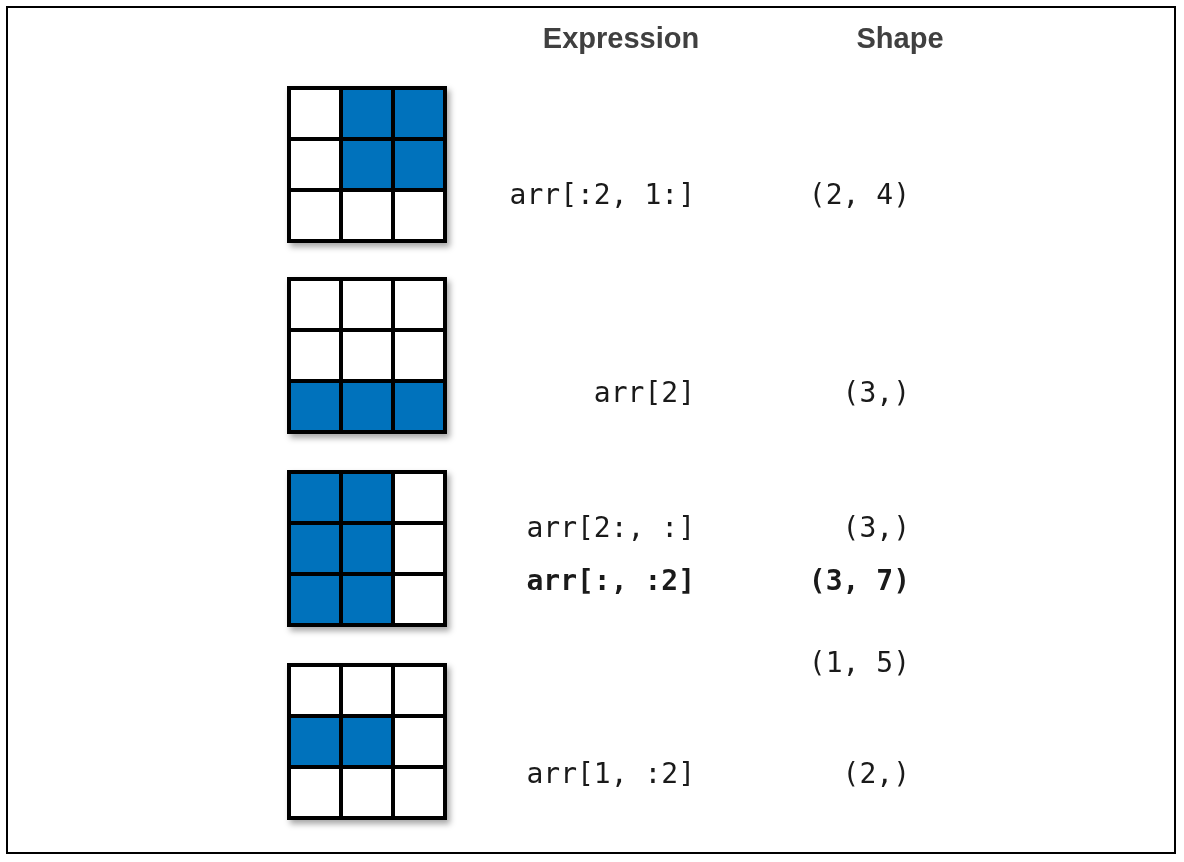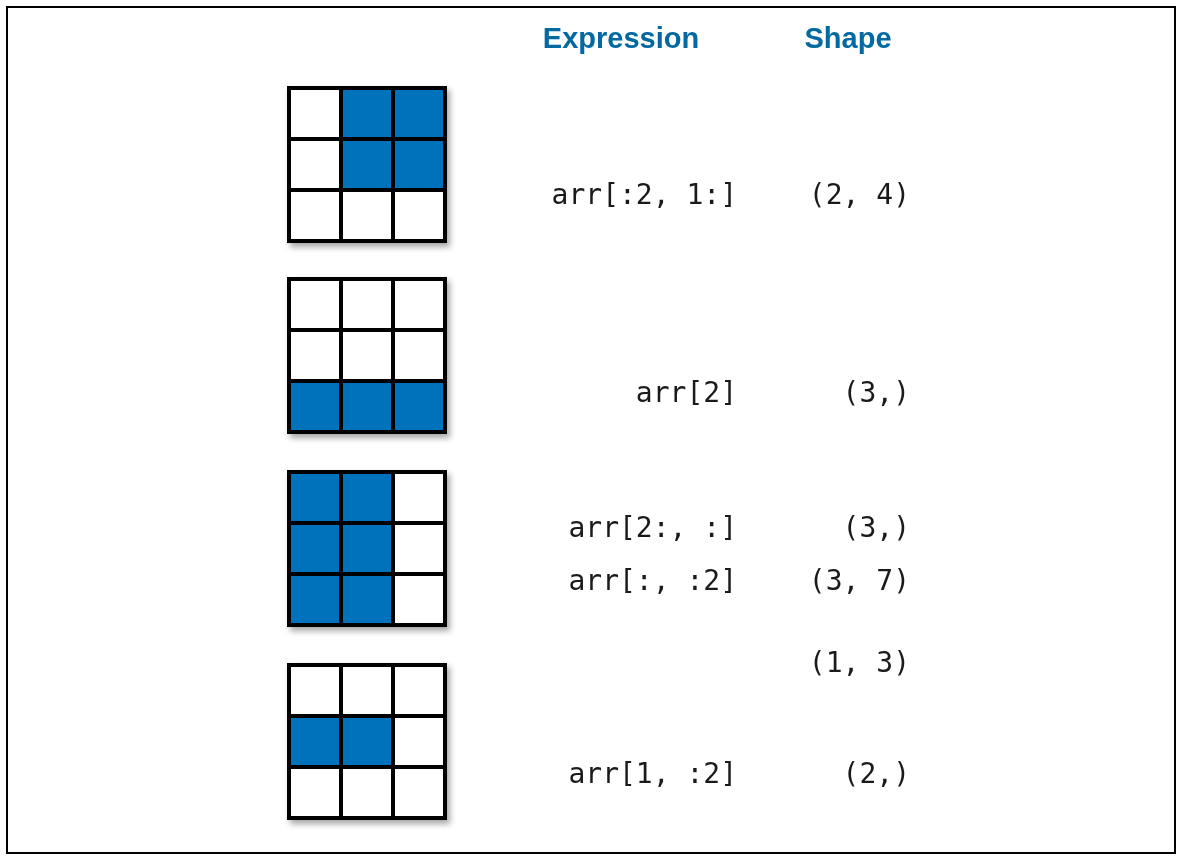--- a/index.html
+++ b/index.html
@@ -26,24 +26,24 @@
   }
   .col-header {
     position: absolute;
     top: 16px;
     transform: translateX(-50%);
     font-family: "Liberation Sans", sans-serif;
     font-weight: bold;
     font-size: 29px;
     line-height: 45px;
     white-space: nowrap;
-    color: #0369a1;
+    color: #404040;
   }
   .expr-header { left: 621px; }
-  .shape-header { left: 848px; }
+  .shape-header { left: 900px; }
 
   .agrid {
     position: absolute;
     left: 287px;
     width: 160px;
     height: 157px;
     box-sizing: border-box;
     display: grid;
     grid-template-columns: repeat(3, 1fr);
     grid-template-rows: repeat(3, 1fr);
@@ -65,25 +65,25 @@
 
   .col {
     position: absolute;
     text-align: right;
     font-family: "DejaVu Sans Mono", monospace;
     font-size: 28px;
     line-height: 45px;
     white-space: pre;
     color: #1a1a1a;
   }
-  .expr-col { right: 447px; margin-left: 23px; }
+  .expr-col { right: 489px; margin-left: 23px; }
   .shape-col { right: 274px; }
   .block-1 { top: 82px; }
   .block-2 { top: 280px; text-align: right; }
-  .block-3 { top: 468px; }
+  .block-3 { top: 468px; font-weight: bold; }
   .block-4 { top: 661px; }
 </style>
 </head>
 <body>
 
 <div class="canvas">
   <div class="frame"></div>
 
   <div class="col-header expr-header">Expression</div>
   <div class="col-header shape-header">Shape</div>
@@ -117,21 +117,21 @@
       <div class="cell on"></div>
       <div class="cell on"></div>
     </div>
   <div class="col expr-col block-2">
     <div>arr[2]</div>
     <div>arr[2:, :]</div>
   </div>
   <div class="col shape-col block-2">
     <div>(3,)</div>
     <div>(3,)</div>
-    <div>(1, 3)</div>
+    <div>(1, 5)</div>
   </div>
 
   <div class="agrid agrid-3">
       <div class="cell on"></div>
       <div class="cell on"></div>
       <div class="cell"></div>
       <div class="cell on"></div>
       <div class="cell on"></div>
       <div class="cell"></div>
       <div class="cell on"></div>

